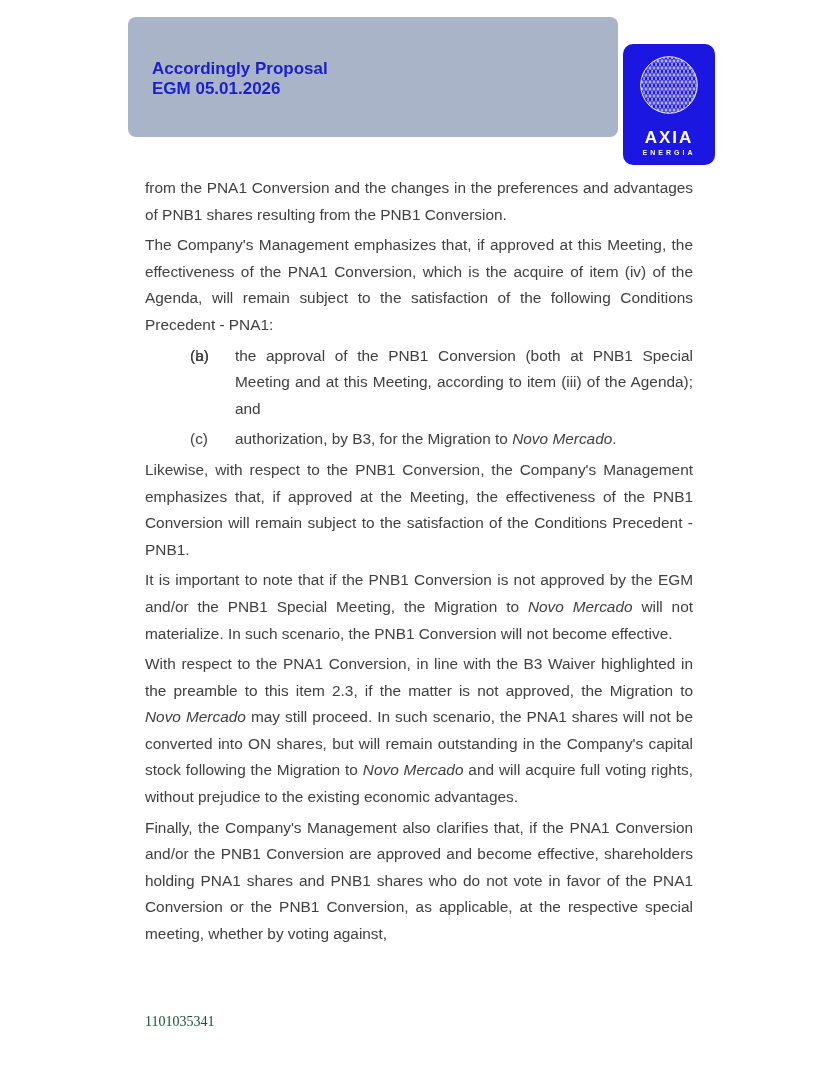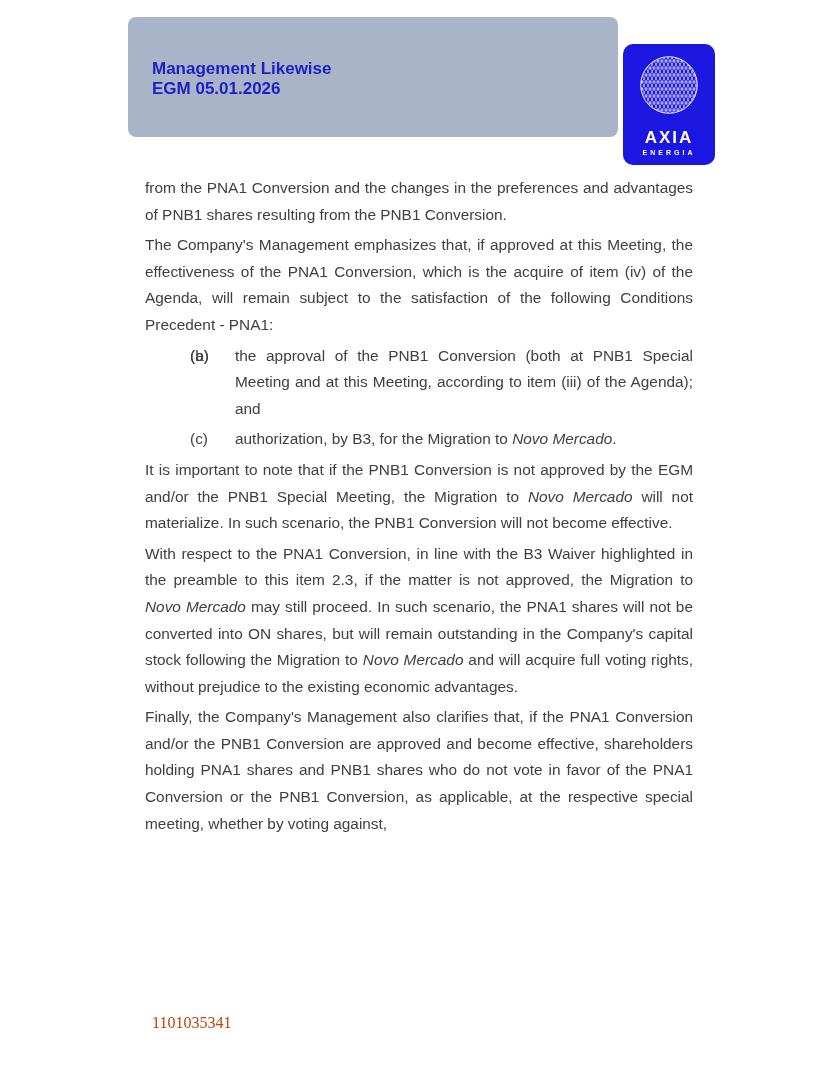--- a/index.html
+++ b/index.html
@@ -81,34 +81,34 @@
   }
   .li .marker {
     position: absolute;
     left: 45px; top: 0;
   }
   .content i { font-style: italic; }
 
   
   .footer {
     position: absolute;
-    left: 152px; top: 1014px;
+    left: 145px; top: 1014px;
     font-family: "Liberation Serif", serif;
-    font-size: 16px;
-    color: #c2410c;
+    font-size: 14px;
+    color: #14532d;
   }
 </style>
 </head>
 <body>
 
 <div class="page">
 
   <div class="banner" style="background: rgb(169, 180, 201);">
     <div class="banner-title" style="color: rgb(27, 31, 198);">
-      <div>Management Likewise</div>
+      <div>Accordingly Proposal</div>
       <div>EGM 05.01.2026</div>
     </div>
   </div>
 
   <div class="logo" style="background: rgb(27, 22, 224); margin-top: 27px;">
     <svg class="logo-sphere" width="62" height="62" viewBox="0 0 62 62">
       <defs>
         <clipPath id="ball">
             <circle cx="31" cy="31" r="28.5"></circle>
           </clipPath>
@@ -122,20 +122,21 @@
     <div class="brand">AXIA</div>
     <div class="subbrand">ENERGIA</div>
   </div>
 
   <main class="content" id="doc-body" style="color: rgb(64, 64, 64);">
       <div class="para"><span>from the PNA1 Conversion and the changes in the preferences and advantages of PNB1 shares resulting from the PNB1 Conversion.</span></div>
       <div class="para"><span>The Company's Management emphasizes that, if approved at this Meeting, the effectiveness of the PNA1 Conversion, which is the acquire of item (iv) of the Agenda, will remain subject to the satisfaction of the following Conditions Precedent - PNA1:</span></div>
       <div class="li"><span class="marker">(a)</span></div>
       <div class="li"><span class="marker">(b)</span><span>the approval of the PNB1 Conversion (both at PNB1 Special Meeting and at this Meeting, according to item (iii) of the Agenda); and</span></div>
       <div class="li"><span class="marker">(c)</span><span>authorization, by B3, for the Migration to </span><i>Novo Mercado</i><span>.</span></div>
+      <div class="para"><span>Likewise, with respect to the PNB1 Conversion, the Company's Management emphasizes that, if approved at the Meeting, the effectiveness of the PNB1 Conversion will remain subject to the satisfaction of the Conditions Precedent - PNB1.</span></div>
       <div class="para"><span>It is important to note that if the PNB1 Conversion is not approved by the EGM and/or the PNB1 Special Meeting, the Migration to </span><i>Novo Mercado</i><span> will not materialize. In such scenario, the PNB1 Conversion will not become effective.</span></div>
       <div class="para"><span>With respect to the PNA1 Conversion, in line with the B3 Waiver highlighted in the preamble to this item 2.3, if the matter is not approved, the Migration to </span><i>Novo Mercado</i><span> may still proceed. In such scenario, the PNA1 shares will not be converted into ON shares, but will remain outstanding in the Company's capital stock following the Migration to </span><i>Novo Mercado</i><span> and will acquire full voting rights, without prejudice to the existing economic advantages.</span></div>
       <div class="para"><span>Finally, the Company's Management also clarifies that, if the PNA1 Conversion and/or the PNB1 Conversion are approved and become effective, shareholders holding PNA1 shares and PNB1 shares who do not vote in favor of the PNA1 Conversion or the PNB1 Conversion, as applicable, at the respective special meeting, whether by voting against,</span></div>
     </main>
 
   <div class="footer">1101035341</div>
 
 </div>
 
 </body></html>

